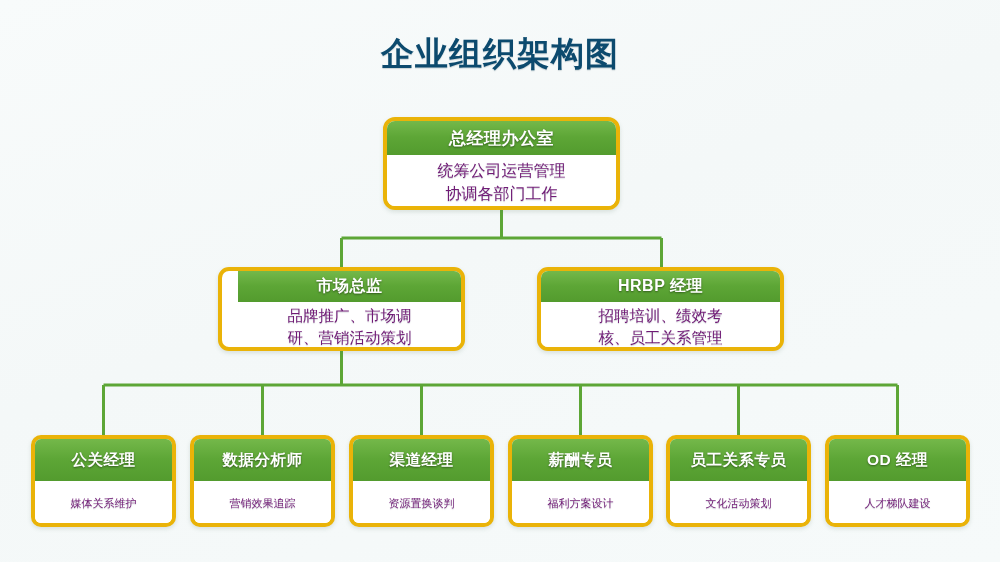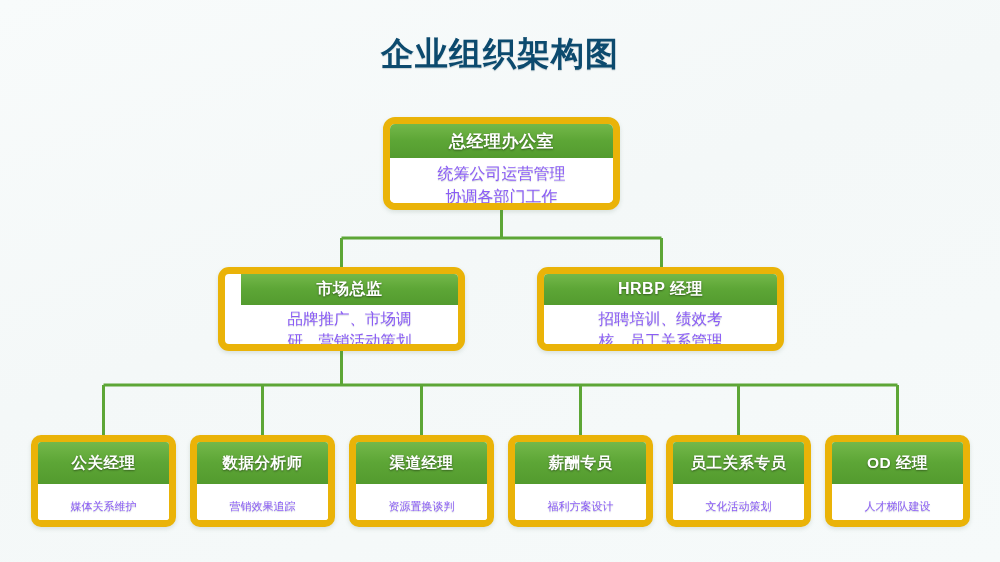--- a/index.html
+++ b/index.html
@@ -43,21 +43,21 @@
     left: 0;
     top: 0;
     width: 1000px;
     height: 562px;
     pointer-events: none;
   }
 
   
   .node {
     position: absolute;
-    border: 7px solid #eab308;
+    border: 4px solid #eab308;
     border-radius: 11px;
     background: #ffffff;
     overflow: hidden;
     box-shadow: 0 2px 4px rgba(90,120,100,0.18);
   }
 
   .node-header {
     background: linear-gradient(180deg, #74b84a 0%, #5da636 48%, #539b2e 100%);
     color: #ffffff;
     font-weight: bold;
@@ -65,21 +65,21 @@
     display: flex;
     align-items: center;
     justify-content: center;
     text-shadow: 0 1px 2px rgba(0,0,0,0.45);
     white-space: nowrap;
     letter-spacing: 0.5px;
   }
 
   .node-body {
     background: #ffffff;
-    color: #8b5cf6;
+    color: #701a75;
     text-align: center;
     display: flex;
     align-items: center;
     justify-content: center;
     padding: 2px 8px;
     line-height: 1.38;
     text-shadow: 0 1px 1px rgba(150,165,170,0.45);
   }
 
   

